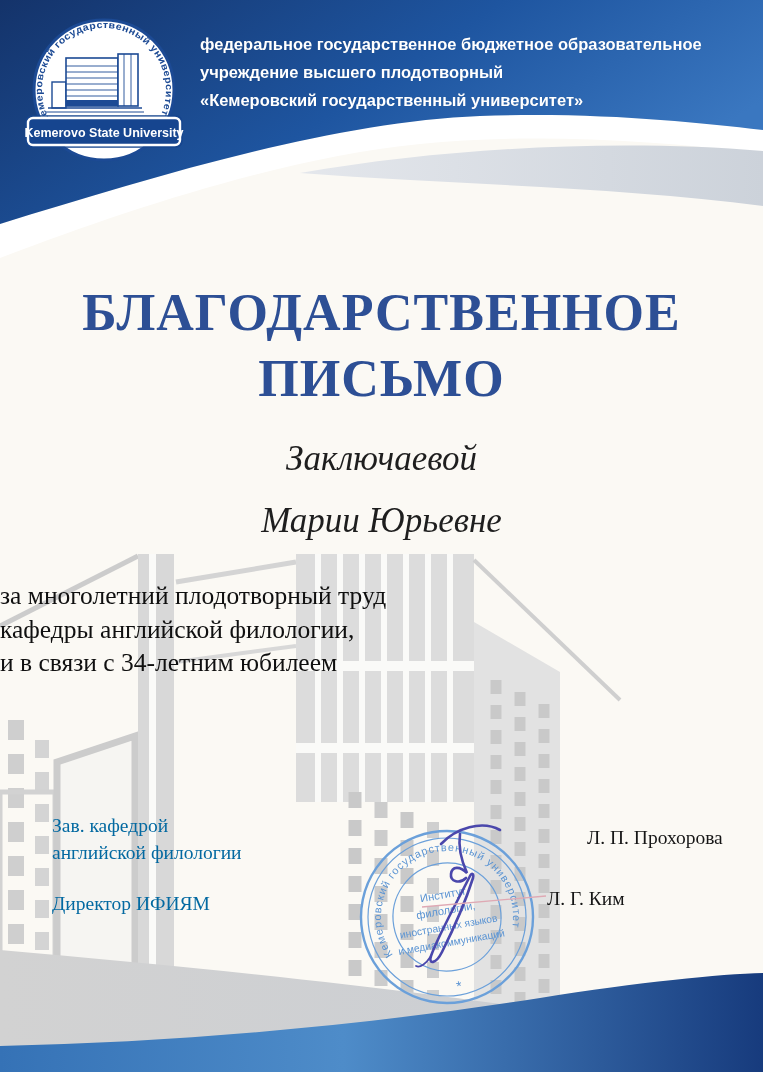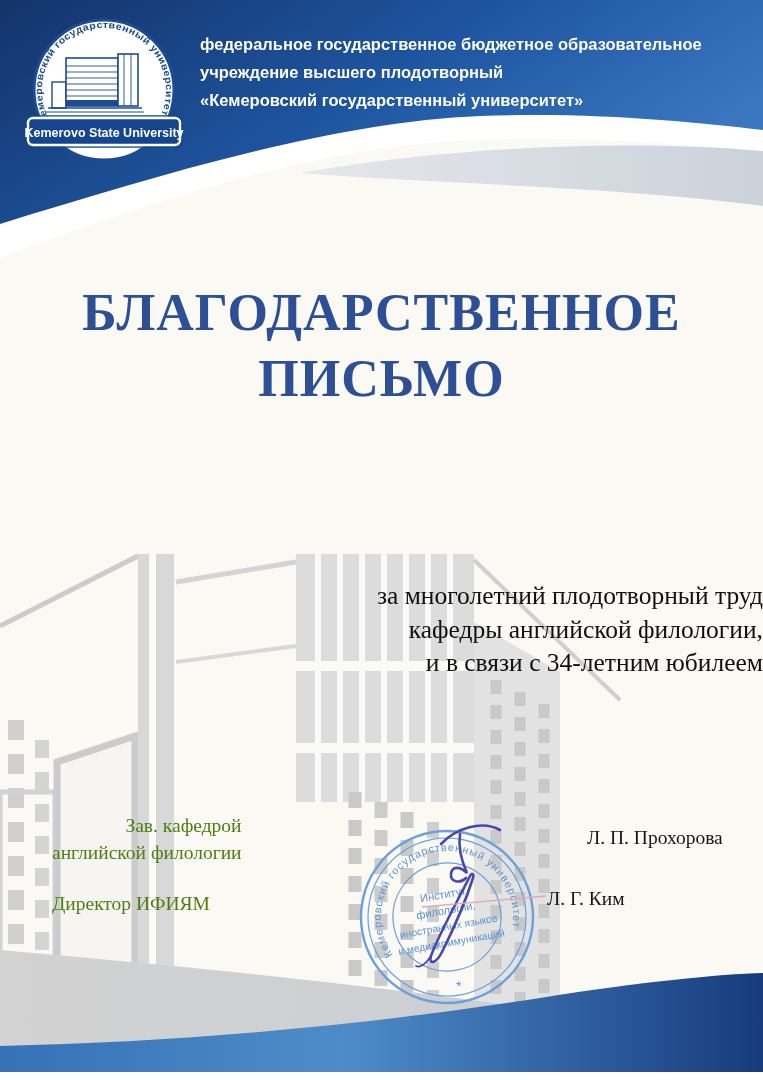--- a/index.html
+++ b/index.html
@@ -23,25 +23,25 @@
     letter-spacing:1px;
     margin-top:8px;
   }
   
   .recipient{
     position:absolute;left:0;top:428px;width:763px;text-align:center;
     font-style:italic;color:#1e1e1e;font-size:35px;line-height:62px;
   }
   
   .citation{
-    position:absolute;left:0;top:579px;width:763px;text-align:right;
+    position:absolute;left:0;top:579px;width:763px;text-align:left;
     color:#101010;font-size:25.5px;line-height:33.5px;
   }
   
-  .sig-label{position:absolute;color:#4d7c0f;font-size:19.5px;line-height:27px;text-align:right;}
+  .sig-label{position:absolute;color:#0369a1;font-size:19.5px;line-height:27px;}
   .sig-name{position:absolute;color:#161616;font-size:19.5px;}
   .lbl1{left:52px;top:812px;}
   .lbl2{left:52px;top:890px;}
   .nm1{left:547px;top:827px;margin-left:40px;}
   .nm2{left:547px;top:888px;}
 </style>
 </head>
 <body>
 
 <div class="page">
@@ -163,20 +163,24 @@
     <div>федеральное государственное бюджетное образовательное</div>
     <div>учреждение высшего плодотворный</div>
     <div>«Кемеровский государственный университет»</div>
   </div>
 
   <div class="title">
     <div>БЛАГОДАРСТВЕННОЕ</div>
     <div>ПИСЬМО</div>
   </div>
 
+  <div class="recipient">
+    <div>Заключаевой</div>
+    <div>Марии Юрьевне</div>
+  </div>
 
   <div class="citation">
     <div>за многолетний плодотворный труд</div>
     <div>кафедры английской филологии,</div>
     <div>и в связи с 34-летним юбилеем</div>
   </div>
 
   <div class="sig-label lbl1">
     <div>Зав. кафедрой</div>
     <div>английской филологии</div>

